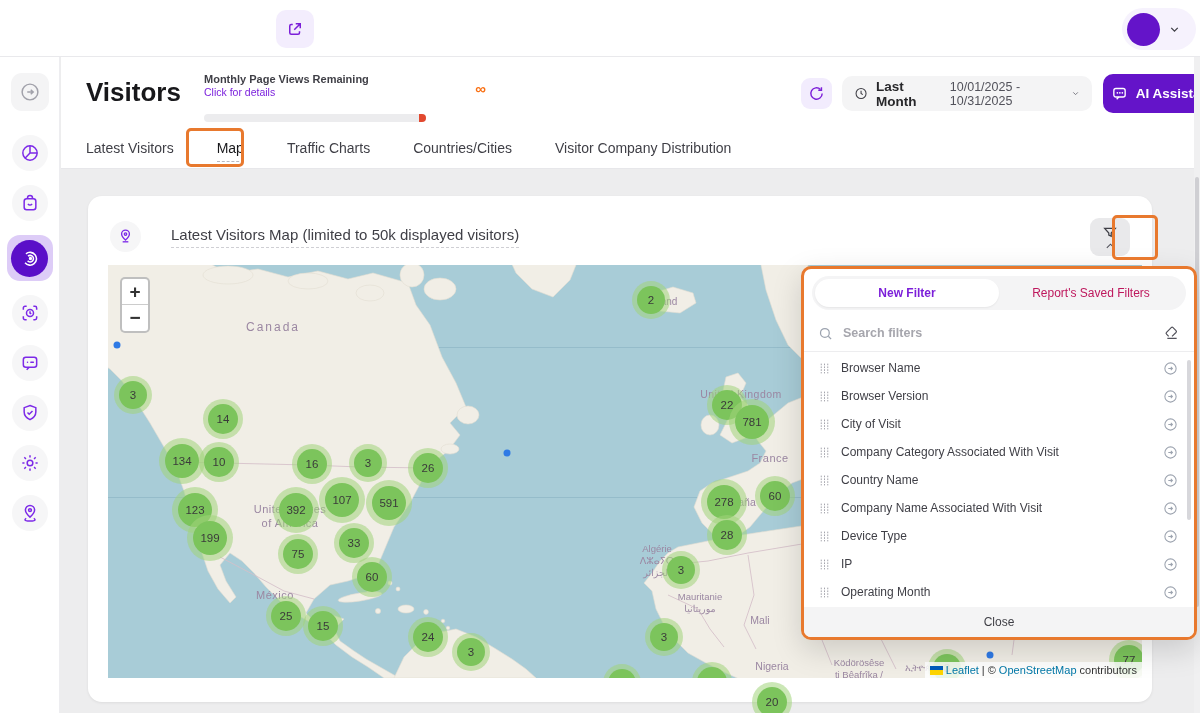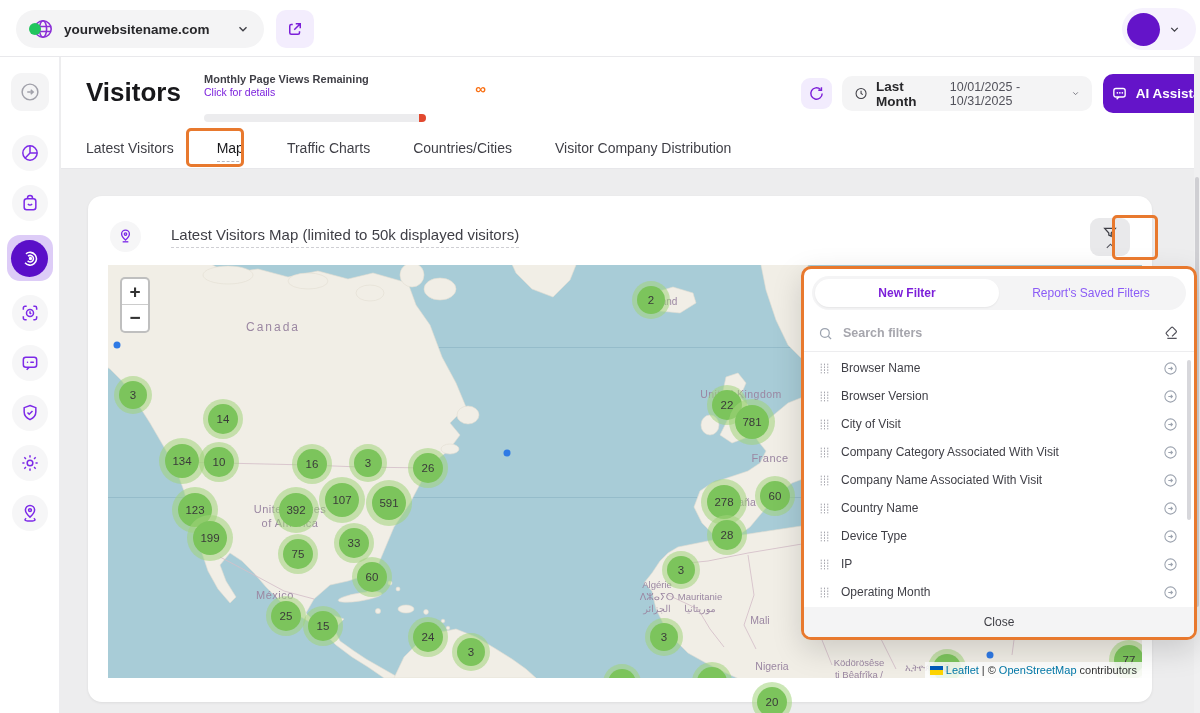--- a/index.html
+++ b/index.html
@@ -100,21 +100,21 @@
   .attribution a { color:#0078a8; text-decoration:none; cursor:pointer; }
   .ua-flag { width:13px; height:9px; display:inline-block; background:linear-gradient(#005bbb 50%,#ffd500 50%); }
 
   
   .panel { position:absolute; left:801px; top:266px; width:396px; height:374px; background:#fff;
     border:3px solid #e8792e; border-radius:10px; z-index:50; box-shadow:0 10px 30px rgba(0,0,0,0.15);
     display:flex; flex-direction:column; overflow:hidden; }
   .panel-tabs { margin:7px 8px 5px 8px; height:34px; background:#f4f4f5; border-radius:17px;
     display:flex; align-items:center; padding:3px; }
   .panel-tab { flex:1; height:28px; display:flex; align-items:center; justify-content:center;
-    font-size:12px; cursor:pointer; color:#8b5cf6; }
+    font-size:12px; cursor:pointer; color:#be185d; }
   .panel-tab.active { background:#fff; border-radius:15px; color:#7c1fd9; font-weight:700;
     box-shadow:0 1px 2px rgba(0,0,0,0.06); }
   .panel-search { height:37px; display:flex; align-items:center; gap:10px; padding:0 14px;
     border-bottom:1px solid #ededef; }
   .panel-search input { border:none; outline:none; flex:1; font-size:12.5px; color:#3f3f46;
     font-family:"Liberation Sans", sans-serif; background:transparent;font-weight:bold; }
   .panel-search input::placeholder { color:#a6a6ad; }
   .panel-list { flex:1; position:relative; overflow:hidden; padding-top:2px; }
   .f-item { height:28px; display:flex; align-items:center; gap:10px; padding:0 16px 0 14px; cursor:pointer; }
   .f-item .f-label { font-size:12px; color:#3f3f46; }
@@ -136,34 +136,20 @@
 
   .stray-cluster { z-index:20; }
   svg { display:block; }
 </style>
 </head>
 <body>
 
 <div class="app">
 
   <div class="topbar">
-    <div class="site-pill">
-      <span class="globe-wrap">
-        <span class="globe-dot"></span>
-        <svg width="24" height="24" viewBox="0 0 24 24" fill="none" stroke="#8b2fd6" stroke-width="1.6">
-          <circle cx="13" cy="12" r="8.2"></circle>
-          <ellipse cx="13" cy="12" rx="3.6" ry="8.2"></ellipse>
-          <path d="M5 9.5h16M5 14.5h16"></path>
-        </svg>
-      </span>
-      <span class="site-name">yourwebsitename.com</span>
-      <svg class="chev" width="14" height="14" viewBox="0 0 24 24" fill="none" stroke="#3f3f46" stroke-width="2.4">
-          <path d="M6 9l6 6 6-6"></path>
-        </svg>
-    </div>
     <div class="ext-btn">
       <svg width="18" height="18" viewBox="0 0 24 24" fill="none" stroke="#7c1fd9" stroke-width="2">
         <path d="M9 6H7a2 2 0 0 0-2 2v9a2 2 0 0 0 2 2h9a2 2 0 0 0 2-2v-2"></path>
         <path d="M13 5h6v6M19 5l-8 8"></path>
       </svg>
     </div>
     <div class="account-pill">
       <span class="avatar"></span>
       <svg width="13" height="13" viewBox="0 0 24 24" fill="none" stroke="#3f3f46" stroke-width="2.4">
           <path d="M6 9l6 6 6-6"></path>
@@ -377,21 +363,21 @@
           <div class="map-label" style="left: 630px; top: 238px; font-size: 10.5px; letter-spacing: 0px;">
             <div>España</div>
           </div>
           <div class="map-label" style="left: 182px; top: 252px; font-size: 11px; letter-spacing: 0.5px;">
             <div>United States</div>
             <div>of America</div>
           </div>
           <div class="map-label" style="left: 167px; top: 331px; font-size: 11px; letter-spacing: 0.5px;">
             <div>México</div>
           </div>
-          <div class="map-label" style="left: 549px; top: 296px; font-size: 9.5px; letter-spacing: 0px; margin-top: 36px;">
+          <div class="map-label" style="left: 549px; top: 296px; font-size: 9.5px; letter-spacing: 0px;">
             <div>Algérie</div>
             <div>ⴷⵣⴰⵢⵔ</div>
             <div>الجزائر</div>
           </div>
           <div class="map-label" style="left: 592px; top: 338px; font-size: 9.5px; letter-spacing: 0px;">
             <div>Mauritanie</div>
             <div>موريتانيا</div>
           </div>
           <div class="map-label" style="left: 640px; top: 356px; font-size: 10.5px; letter-spacing: 0px; margin-left: 12px;">
             <div>Mali</div>
@@ -583,33 +569,33 @@
             <svg width="15" height="15" viewBox="0 0 24 24" fill="none" stroke="#9ca3af" stroke-width="1.7">
               <circle cx="12" cy="12" r="9"></circle>
               <path d="M8.5 12h6M12.5 9.5L15 12l-2.5 2.5"></path>
             </svg>
           </span>
         </div>
         <div class="f-item">
           <svg width="13" height="13" viewBox="0 0 24 24" fill="none" stroke="#a1a1aa" stroke-width="1.8" stroke-dasharray="3 2.2">
             <path d="M6 3v18M12 3v18M18 3v18"></path>
           </svg>
+          <span class="f-label">Country Name</span>
+          <span class="goto">
+            <svg width="15" height="15" viewBox="0 0 24 24" fill="none" stroke="#9ca3af" stroke-width="1.7">
+              <circle cx="12" cy="12" r="9"></circle>
+              <path d="M8.5 12h6M12.5 9.5L15 12l-2.5 2.5"></path>
+            </svg>
+          </span>
+        </div>
+        <div class="f-item">
+          <svg width="13" height="13" viewBox="0 0 24 24" fill="none" stroke="#a1a1aa" stroke-width="1.8" stroke-dasharray="3 2.2">
+            <path d="M6 3v18M12 3v18M18 3v18"></path>
+          </svg>
           <span class="f-label">Company Name Associated With Visit</span>
-          <span class="goto">
-            <svg width="15" height="15" viewBox="0 0 24 24" fill="none" stroke="#9ca3af" stroke-width="1.7">
-              <circle cx="12" cy="12" r="9"></circle>
-              <path d="M8.5 12h6M12.5 9.5L15 12l-2.5 2.5"></path>
-            </svg>
-          </span>
-        </div>
-        <div class="f-item">
-          <svg width="13" height="13" viewBox="0 0 24 24" fill="none" stroke="#a1a1aa" stroke-width="1.8" stroke-dasharray="3 2.2">
-            <path d="M6 3v18M12 3v18M18 3v18"></path>
-          </svg>
-          <span class="f-label">Country Name</span>
           <span class="goto">
             <svg width="15" height="15" viewBox="0 0 24 24" fill="none" stroke="#9ca3af" stroke-width="1.7">
               <circle cx="12" cy="12" r="9"></circle>
               <path d="M8.5 12h6M12.5 9.5L15 12l-2.5 2.5"></path>
             </svg>
           </span>
         </div>
         <div class="f-item">
           <svg width="13" height="13" viewBox="0 0 24 24" fill="none" stroke="#a1a1aa" stroke-width="1.8" stroke-dasharray="3 2.2">
             <path d="M6 3v18M12 3v18M18 3v18"></path>

